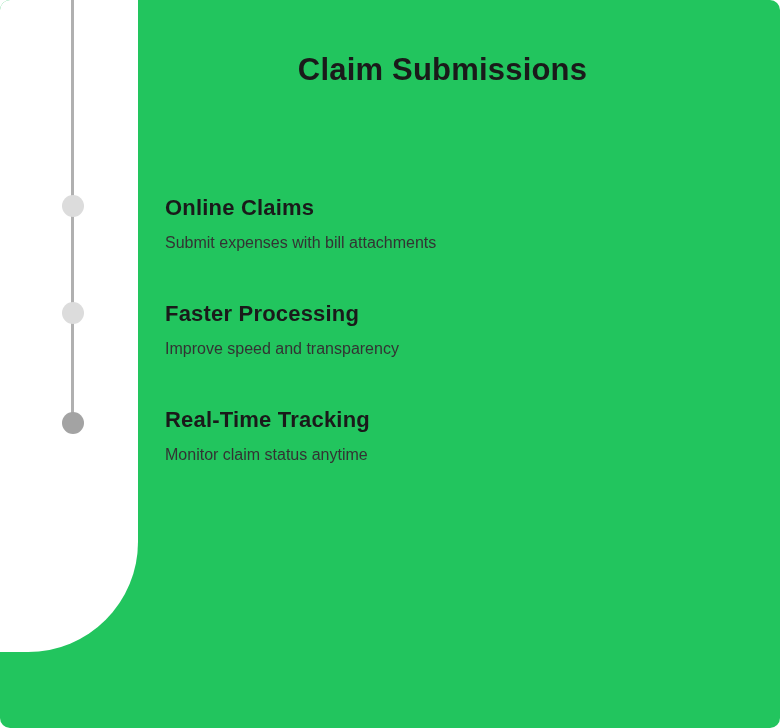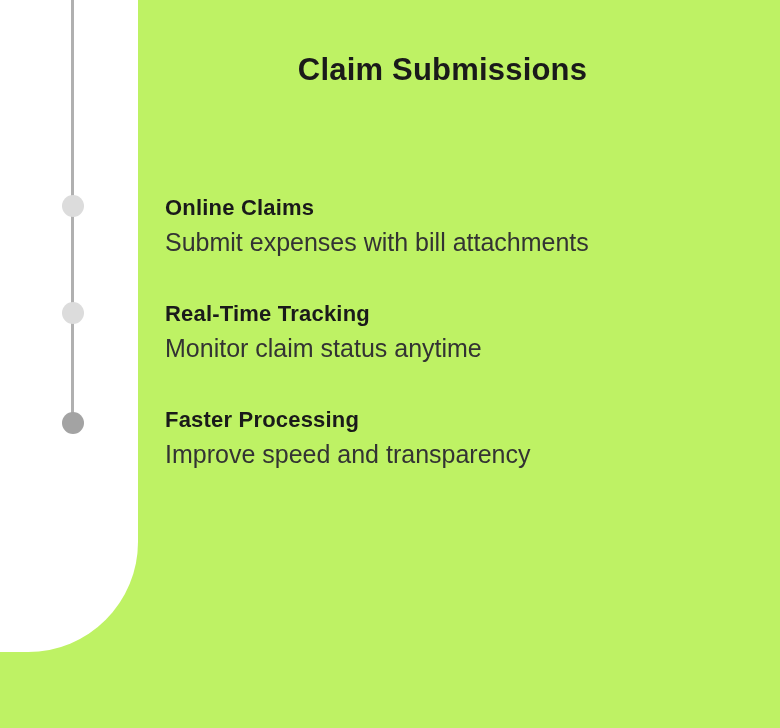--- a/index.html
+++ b/index.html
@@ -4,22 +4,23 @@
 <style>
   html, body {
     margin: 0;
     padding: 0;
     font-family: "Liberation Sans", sans-serif;
   }
   .slide-canvas {
     position: relative;
     width: 780px;
     height: 728px;
-    background: #bef264;
+    background: #22c55e;
     overflow: hidden;
+    border-radius: 10px;
   }
   .white-panel {
     position: absolute;
     top: 0;
     left: 0;
     width: 138px;
     height: 652px;
     background: #ffffff;
     border-bottom-right-radius: 110px;
   }
@@ -63,21 +64,21 @@
     margin-bottom: 36px;
   }
   .feature-heading {
     font-size: 22px;
     font-weight: 700;
     line-height: 35px;
     color: #1a1a1a;
     letter-spacing: 0.2px;
   }
   .feature-description {
-    font-size: 25px;
+    font-size: 16px;
     font-weight: 400;
     line-height: 35px;
     color: #333333;
   }
 </style>
 </head>
 <body>
 
 <div class="slide-canvas">
 
@@ -91,24 +92,24 @@
   <div class="slide-title">Claim Submissions</div>
 
   <div class="content">
 
     <div class="feature-item">
       <div class="feature-heading">Online Claims</div>
       <div class="feature-description">Submit expenses with bill attachments</div>
     </div>
 
     <div class="feature-item">
-      <div class="feature-heading">Real-Time Tracking</div>
-      <div class="feature-description">Monitor claim status anytime</div>
+      <div class="feature-heading">Faster Processing</div>
+      <div class="feature-description">Improve speed and transparency</div>
     </div>
 
     <div class="feature-item">
-      <div class="feature-heading">Faster Processing</div>
-      <div class="feature-description">Improve speed and transparency</div>
+      <div class="feature-heading">Real-Time Tracking</div>
+      <div class="feature-description">Monitor claim status anytime</div>
     </div>
 
   </div>
 
 </div>
 
 </body></html>

